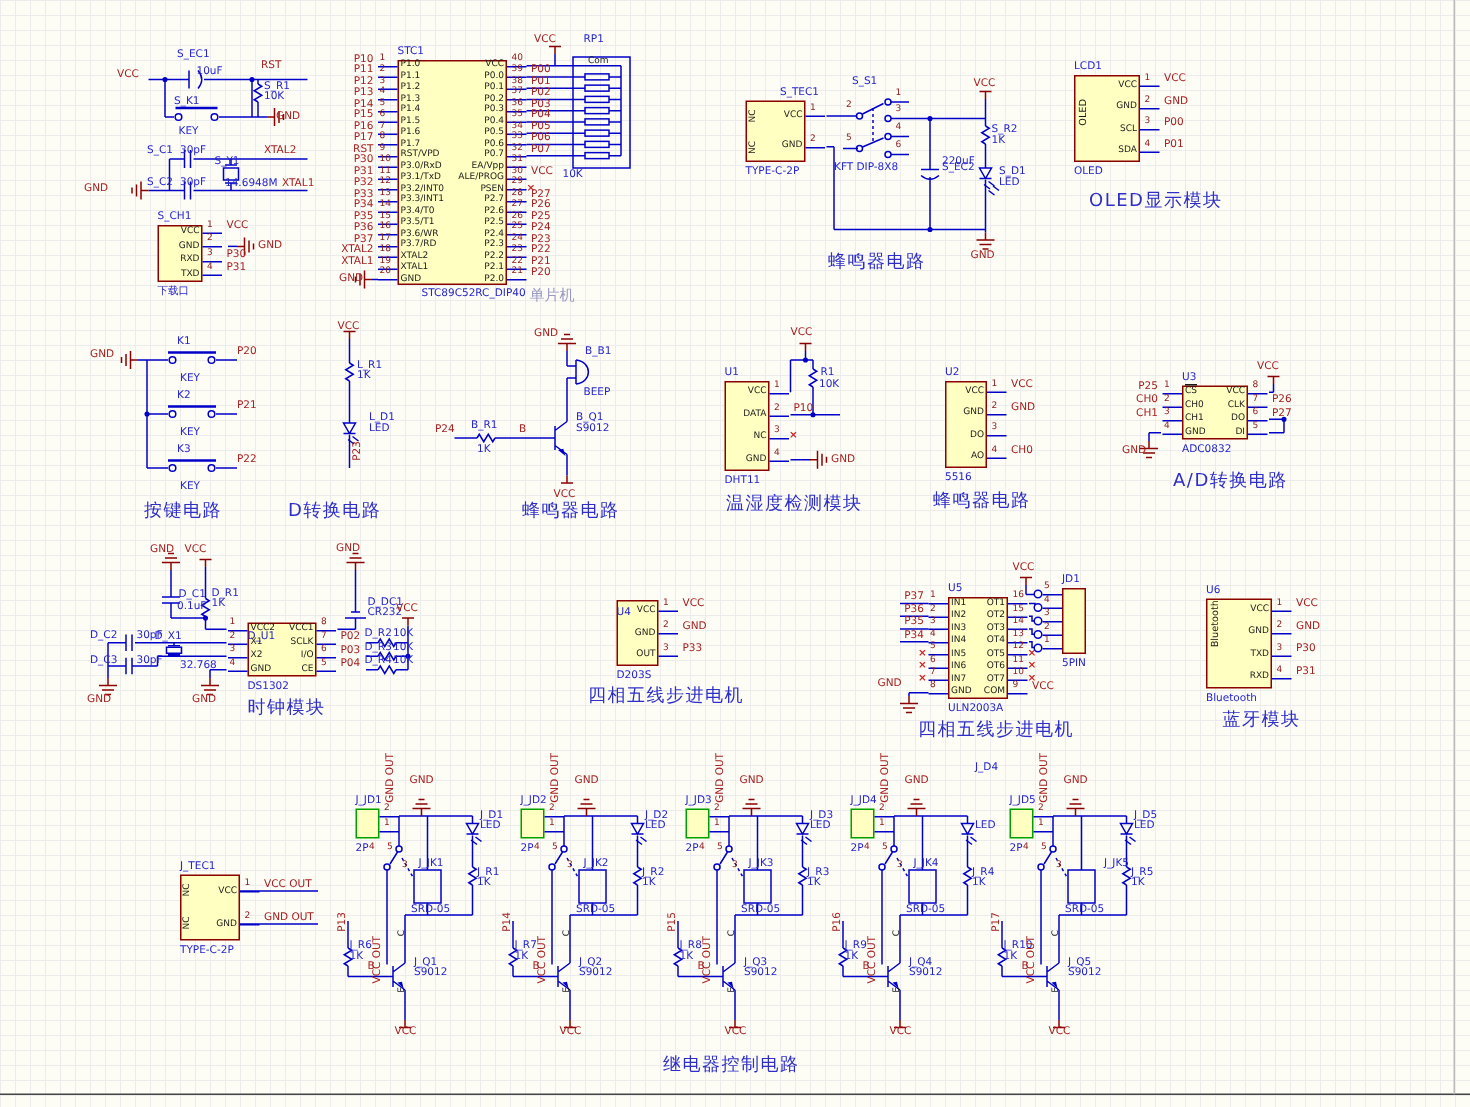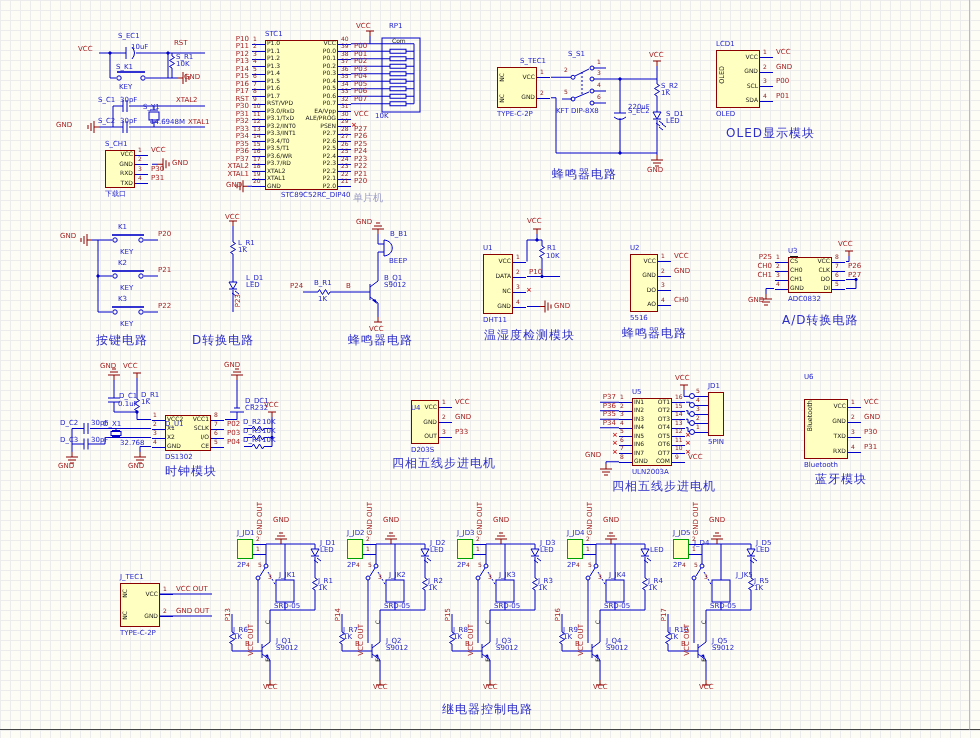--- a/index.html
+++ b/index.html
@@ -682,21 +682,21 @@
     <div class="stub" style="left: 695px; top: 414px;"></div>
     <div class="pc" style="left: 689px; top: 411px;"></div>
     <div class="lbl pin" style="left: 696px; top: 406px;">3</div>
     <div class="stub" style="left: 695px; top: 422.8px;"></div>
     <div class="pc" style="left: 689px; top: 419.8px;"></div>
     <div class="lbl pin" style="left: 696px; top: 414.8px;">2</div>
     <div class="stub" style="left: 695px; top: 431.6px;"></div>
     <div class="pc" style="left: 689px; top: 428.6px;"></div>
     <div class="lbl pin" style="left: 696px; top: 423.6px;">1</div>
     <div class="icbox" style="left: 804px; top: 399px; width: 44px; height: 60px;"></div>
-    <div class="lbl des" style="left: 804px; top: 374px;">U6</div>
+    <div class="lbl des" style="left: 804px; top: 390px;">U6</div>
     <div class="lbl des" style="left: 804px; top: 462px;">Bluetooth</div>
     <div class="lbl pname vtx" style="left: 807px; top: 399.75px; font-size: 6.5px;">Bluetooth</div>
     <div class="stub" style="left: 848px; top: 406.5px;"></div>
     <div class="lbl pin" style="left: 851px; top: 398.5px;">1</div>
     <div class="lbl pname" style="left: 846px; top: 403px; transform: translateX(-100%);">VCC</div>
     <div class="lbl net" style="left: 864px; top: 398.5px;">VCC</div>
     <div class="stub" style="left: 848px; top: 421.5px;"></div>
     <div class="lbl pin" style="left: 851px; top: 413.5px;">2</div>
     <div class="lbl pname" style="left: 846px; top: 418px; transform: translateX(-100%);">GND</div>
     <div class="lbl net" style="left: 864px; top: 413.5px;">GND</div>
@@ -816,21 +816,21 @@
     <div class="lbl pname vtx" style="left: 485px; top: 620px;">C</div>
     <div class="lbl pname vtx" style="left: 485px; top: 658px;">E</div>
     <div class="icbox" style="left: 567px; top: 539px; width: 16px; height: 20px; border-color: rgb(0, 160, 0);"></div>
     <div class="lbl des" style="left: 567px; top: 530px;">J_JD4</div>
     <div class="lbl des" style="left: 567px; top: 562px;">2P</div>
     <div class="stub" style="left: 583px; top: 544px;"></div>
     <div class="lbl pin" style="left: 586px; top: 536px;">2</div>
     <div class="stub" style="left: 583px; top: 554px;"></div>
     <div class="lbl pin" style="left: 586px; top: 546px;">1</div>
     <div class="lbl net" style="left: 603px; top: 517px;">GND</div>
-    <div class="lbl des" style="left: 650px; top: 540px; padding-left: 44px;">J_D4</div>
+    <div class="lbl des" style="left: 650px; top: 508px;">J_D4</div>
     <div class="lbl val" style="left: 650px; top: 547px;">LED</div>
     <div class="lbl des" style="left: 609px; top: 572px;">J_JK4</div>
     <div class="lbl val" style="left: 604px; top: 603px;">SRD-05</div>
     <div class="lbl des" style="left: 648px; top: 578px;">J_R4</div>
     <div class="lbl val" style="left: 648px; top: 585px;">1K</div>
     <div class="lbl des" style="left: 563px; top: 627px;">J_R9</div>
     <div class="lbl val" style="left: 563px; top: 634px;">1K</div>
     <div class="lbl net" style="left: 575px; top: 641px;">B</div>
     <div class="lbl des" style="left: 606px; top: 638px;">J_Q4</div>
     <div class="lbl val" style="left: 606px; top: 645px;">S9012</div>

